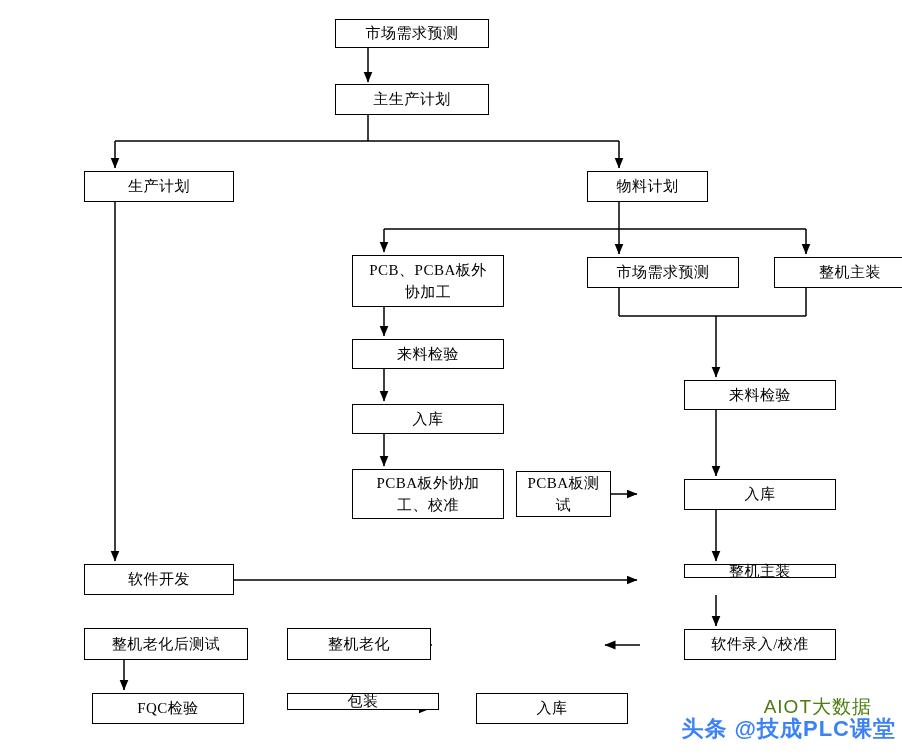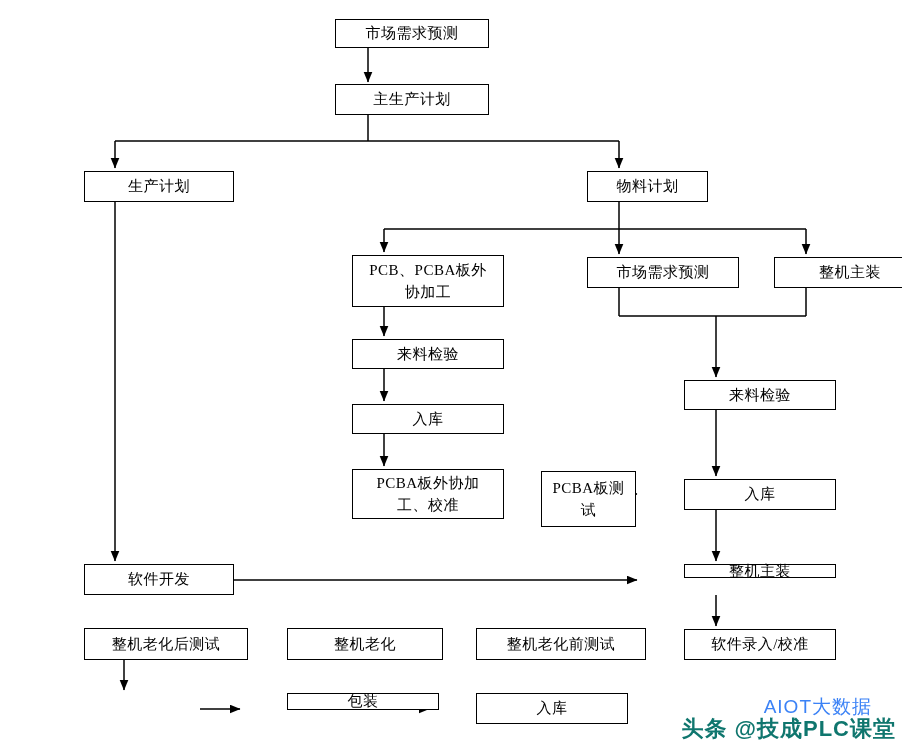--- a/index.html
+++ b/index.html
@@ -17,26 +17,26 @@
   .node{
     position:absolute;box-sizing:border-box;
     border:1.5px solid #000;background:#fff;
     display:flex;align-items:center;justify-content:center;
     text-align:center;font-size:15px;line-height:1.5;color:#000;
     padding:0 8px;letter-spacing:0.5px;margin-left:44px;
   }
   .node.wrap{padding:12px 12px;}
   .wm-faint{
     position:absolute;right:30px;top:694px;
-    font-size:19px;color:#3b82f6;letter-spacing:1px;
+    font-size:19px;color:#4d7c0f;letter-spacing:1px;
     font-family:"Liberation Sans","DejaVu Sans",sans-serif;
   }
   .wm-dark{
     position:absolute;right:6px;top:714px;
-    font-size:22px;font-weight:bold;color:#0f766e;letter-spacing:1px;
+    font-size:22px;font-weight:bold;color:#3b82f6;letter-spacing:1px;
     font-family:"Liberation Sans","DejaVu Sans",sans-serif;
   }
 </style>
 </head>
 <body>
 
 <div id="canvas">
 
   <svg class="connectors" width="902" height="754" viewBox="0 0 902 754">
     <defs>
@@ -104,38 +104,38 @@
   <div class="node" style="left:543px;top:257px;width:152px;height:31px">市场需求预测</div>
 
   <div class="node" style="left:730px;top:257px;width:152px;height:31px">整机主装</div>
 
   <div class="node" style="left:308px;top:339px;width:152px;height:30px">来料检验</div>
 
   <div class="node" style="left:308px;top:404px;width:152px;height:30px">入库</div>
 
   <div class="node wrap" style="left:308px;top:469px;width:152px;height:50px">PCBA板外协加工、校准</div>
 
-  <div class="node" style="left:497px;top:471px;width:95px;height:56px">PCBA板测试</div>
+  <div class="node" style="left:472px;top:471px;width:95px;height:46px">PCBA板测试</div>
 
   <div class="node" style="left:640px;top:380px;width:152px;height:30px">来料检验</div>
 
   <div class="node" style="left:640px;top:479px;width:152px;height:31px">入库</div>
 
   <div class="node" style="left:640px;top:564px;width:152px;height:14px">整机主装</div>
 
   <div class="node" style="left:640px;top:629px;width:152px;height:31px">软件录入/校准</div>
 
   <div class="node" style="left:40px;top:564px;width:150px;height:31px">软件开发</div>
 
-  <div class="node" style="left:432px;top:628px;width:170px;height:32px">整机老化前测试</div>
 
-  <div class="node" style="left:243px;top:628px;width:156px;height:32px">整机老化</div>
+  <div class="node" style="left:243px;top:628px;width:144px;height:32px">整机老化</div>
 
   <div class="node" style="left:40px;top:628px;width:164px;height:32px">整机老化后测试</div>
 
+  <div class="node" style="left:48px;top:693px;width:152px;height:31px">FQC检验</div>
 
   <div class="node" style="left:243px;top:693px;width:152px;height:17px">包装</div>
 
   <div class="node" style="left:432px;top:693px;width:152px;height:31px">入库</div>
 
   <div class="wm-faint">AIOT大数据</div>
 
   <div class="wm-dark">
     <span>头条</span>
     <span>@技成PLC课堂</span>

